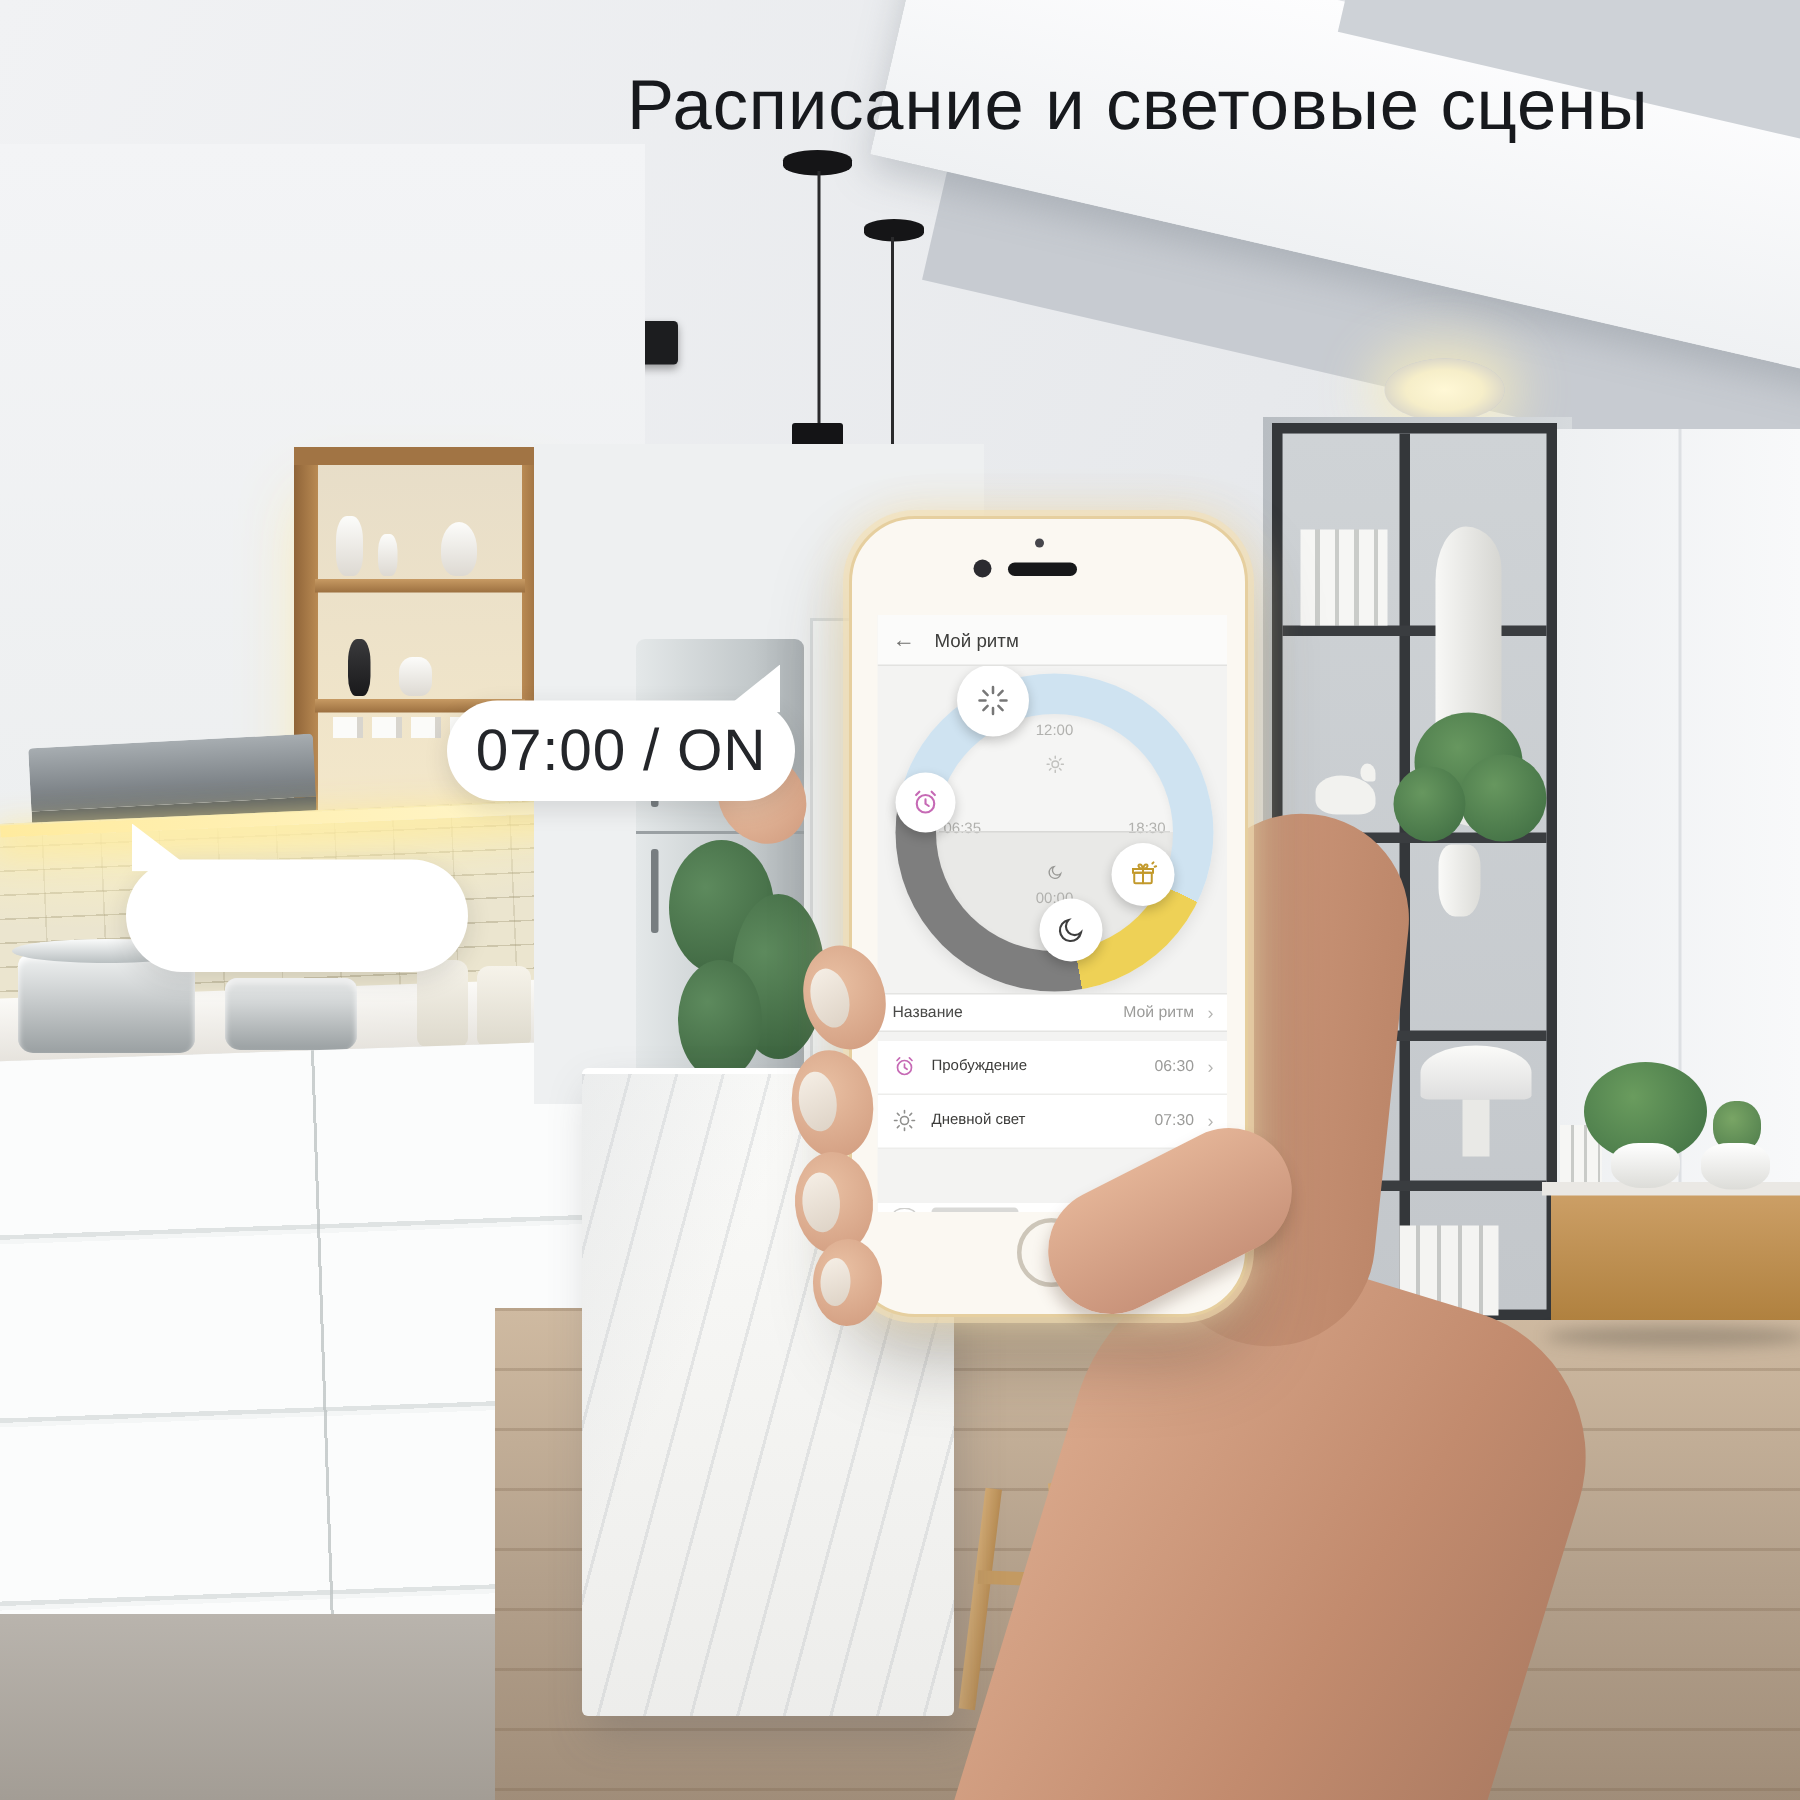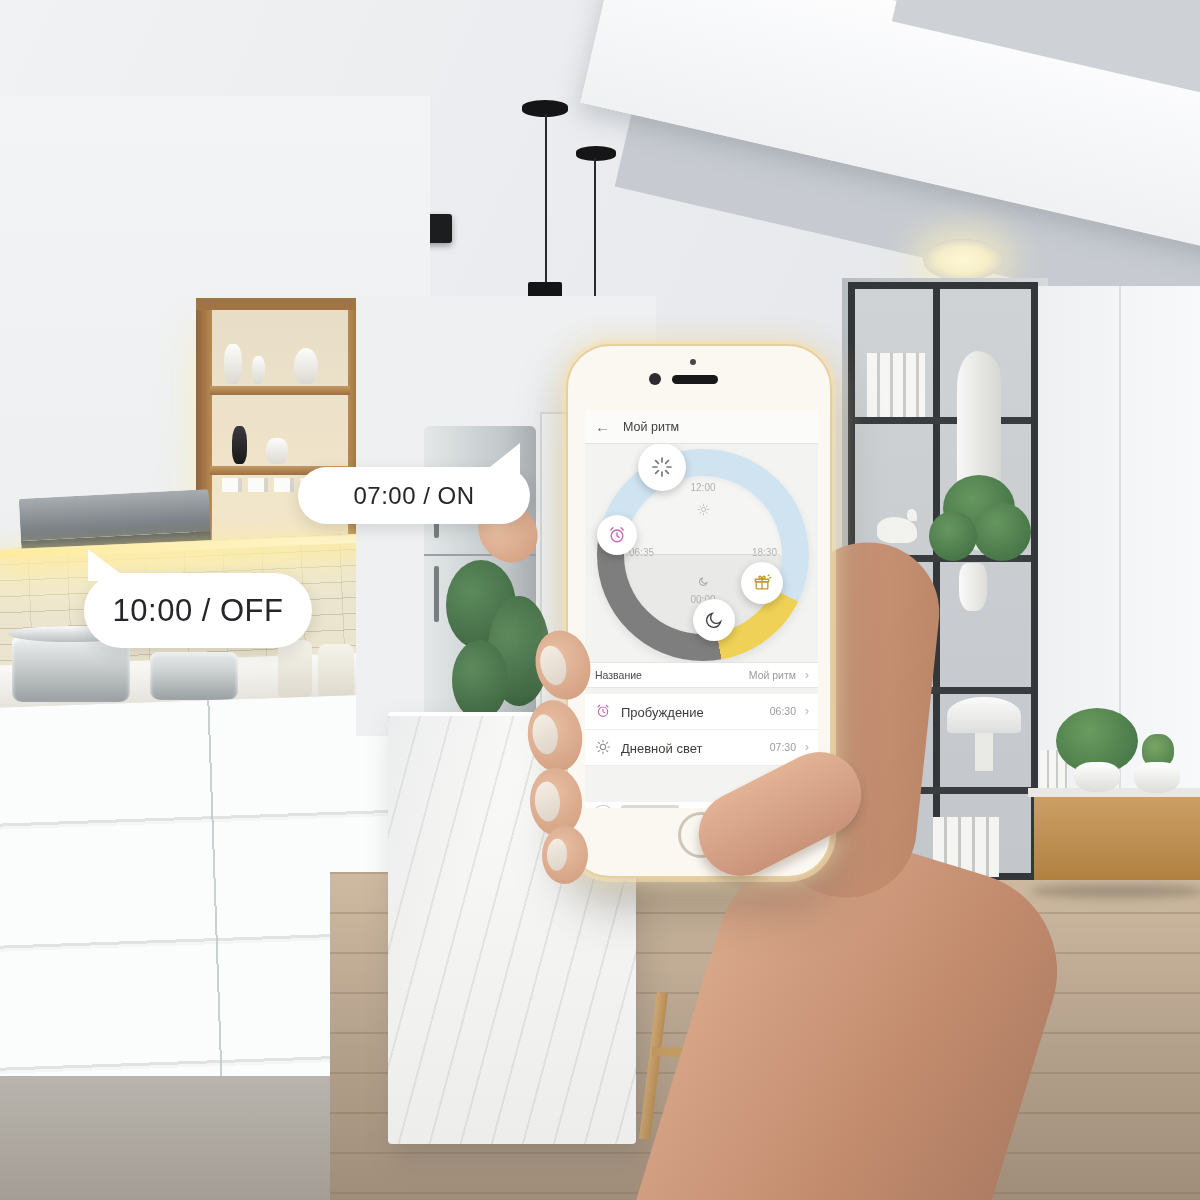--- a/index.html
+++ b/index.html
@@ -140,21 +140,21 @@
   
   .title{left:418px;top:42px;font-size:47px;color:#17191d;letter-spacing:.6px;z-index:30;white-space:nowrap;}
   .callout{background:#fff;border-radius:40px;display:flex;align-items:center;justify-content:center;
            color:#24262a;z-index:30;box-shadow:0 5px 16px rgba(40,40,45,.14);letter-spacing:.5px;}
   .tail{background:#fff;}
   .tail.tr{clip-path:polygon(0 100%,100% 100%,100% 0);}
   .tail.tl{clip-path:polygon(0 0,0 100%,100% 100%);}
   .tail.br{clip-path:polygon(0 0,100% 0,100% 100%);}
   .b1{left:35px;top:172px;width:222px;height:71px;font-size:30px;}
   .b1 .tail{top:-28px;right:2px;width:44px;height:36px;}
-  .b2{left:298px;top:467px;width:232px;height:57px;font-size:24px;}
+  .b2{left:298px;top:467px;width:232px;height:67px;font-size:39px;}
   .b2 .tail{top:-24px;right:10px;width:40px;height:32px;}
   .b3{left:84px;top:573px;width:228px;height:75px;font-size:31px;}
   .b3 .tail{top:-24px;left:4px;width:42px;height:32px;}
   .b4{left:962px;top:310px;width:200px;height:71px;font-size:27px;}
   .b4 .tail{top:-26px;left:2px;width:40px;height:34px;}
   .b5{left:933px;top:656px;width:224px;height:74px;font-size:30px;}
   .b5 .tail{bottom:-26px;right:8px;width:40px;height:34px;}
 
   
   .arm{left:688px;top:846px;width:340px;height:420px;border-radius:130px 100px 0 0;z-index:5;
@@ -209,21 +209,21 @@
   .m-moon{left:108px;top:189px;width:42px;height:42px;}
 
   .namerow{left:0;top:252px;width:100%;height:26px;background:#fff;border-top:1px solid #e4e4e2;border-bottom:1px solid #e4e4e2;}
   .nr-label{left:10px;top:6px;font-size:10.5px;color:#4a4a48;}
   .nr-val{right:22px;top:6px;font-size:10.5px;color:#9b9b99;}
   .chev{font-size:12px;color:#b4b4b2;}
   .nr-chev{right:9px;top:5px;}
   .srow{left:0;width:100%;height:36px;background:#fff;border-bottom:1px solid #ededeb;}
   .r1{top:284px;} .r2{top:320px;} .r3{top:356px;} .r4{top:392px;border-bottom:none;}
   .srow .ric{left:10px;top:9px;width:18px;height:18px;}
-  .srow .rlabel{left:36px;top:11px;font-size:13px;color:#3c3c3a;}
+  .srow .rlabel{left:36px;top:11px;font-size:10px;color:#3c3c3a;}
   .srow .rtime{right:22px;top:11px;font-size:10.5px;color:#9b9b99;}
   .srow .rchev{right:9px;top:10px;}
   .r4 .ph1{left:36px;top:3px;width:58px;height:8px;background:#d9d9d7;border-radius:3px;}
   .r4 .ph2{right:22px;top:3px;width:30px;height:8px;background:#dedddb;border-radius:3px;}
   .r4 .ph0{left:10px;top:3px;width:16px;height:10px;border:1.5px solid #cfcfcd;border-radius:50%;border-bottom:none;}
 </style>
 </head>
 <body>
 
 <div id="scene">
@@ -438,23 +438,23 @@
       <div class="nail"></div>
     </div>
   <div class="finger f4">
       <div class="nail"></div>
     </div>
   <div class="finger f5">
       <div class="nail"></div>
     </div>
   <div class="thumb"></div>
 
+  <div class="title">Расписание и световые сцены</div>
 
   <div class="callout b2">
     <div class="tail tr"></div>
     <span>07:00 / ON</span>
   </div>
   <div class="callout b3">
     <div class="tail tl"></div>
-    <span>10:00 / OFF</span>
   </div>
 
 </div>
 
 </body></html>

